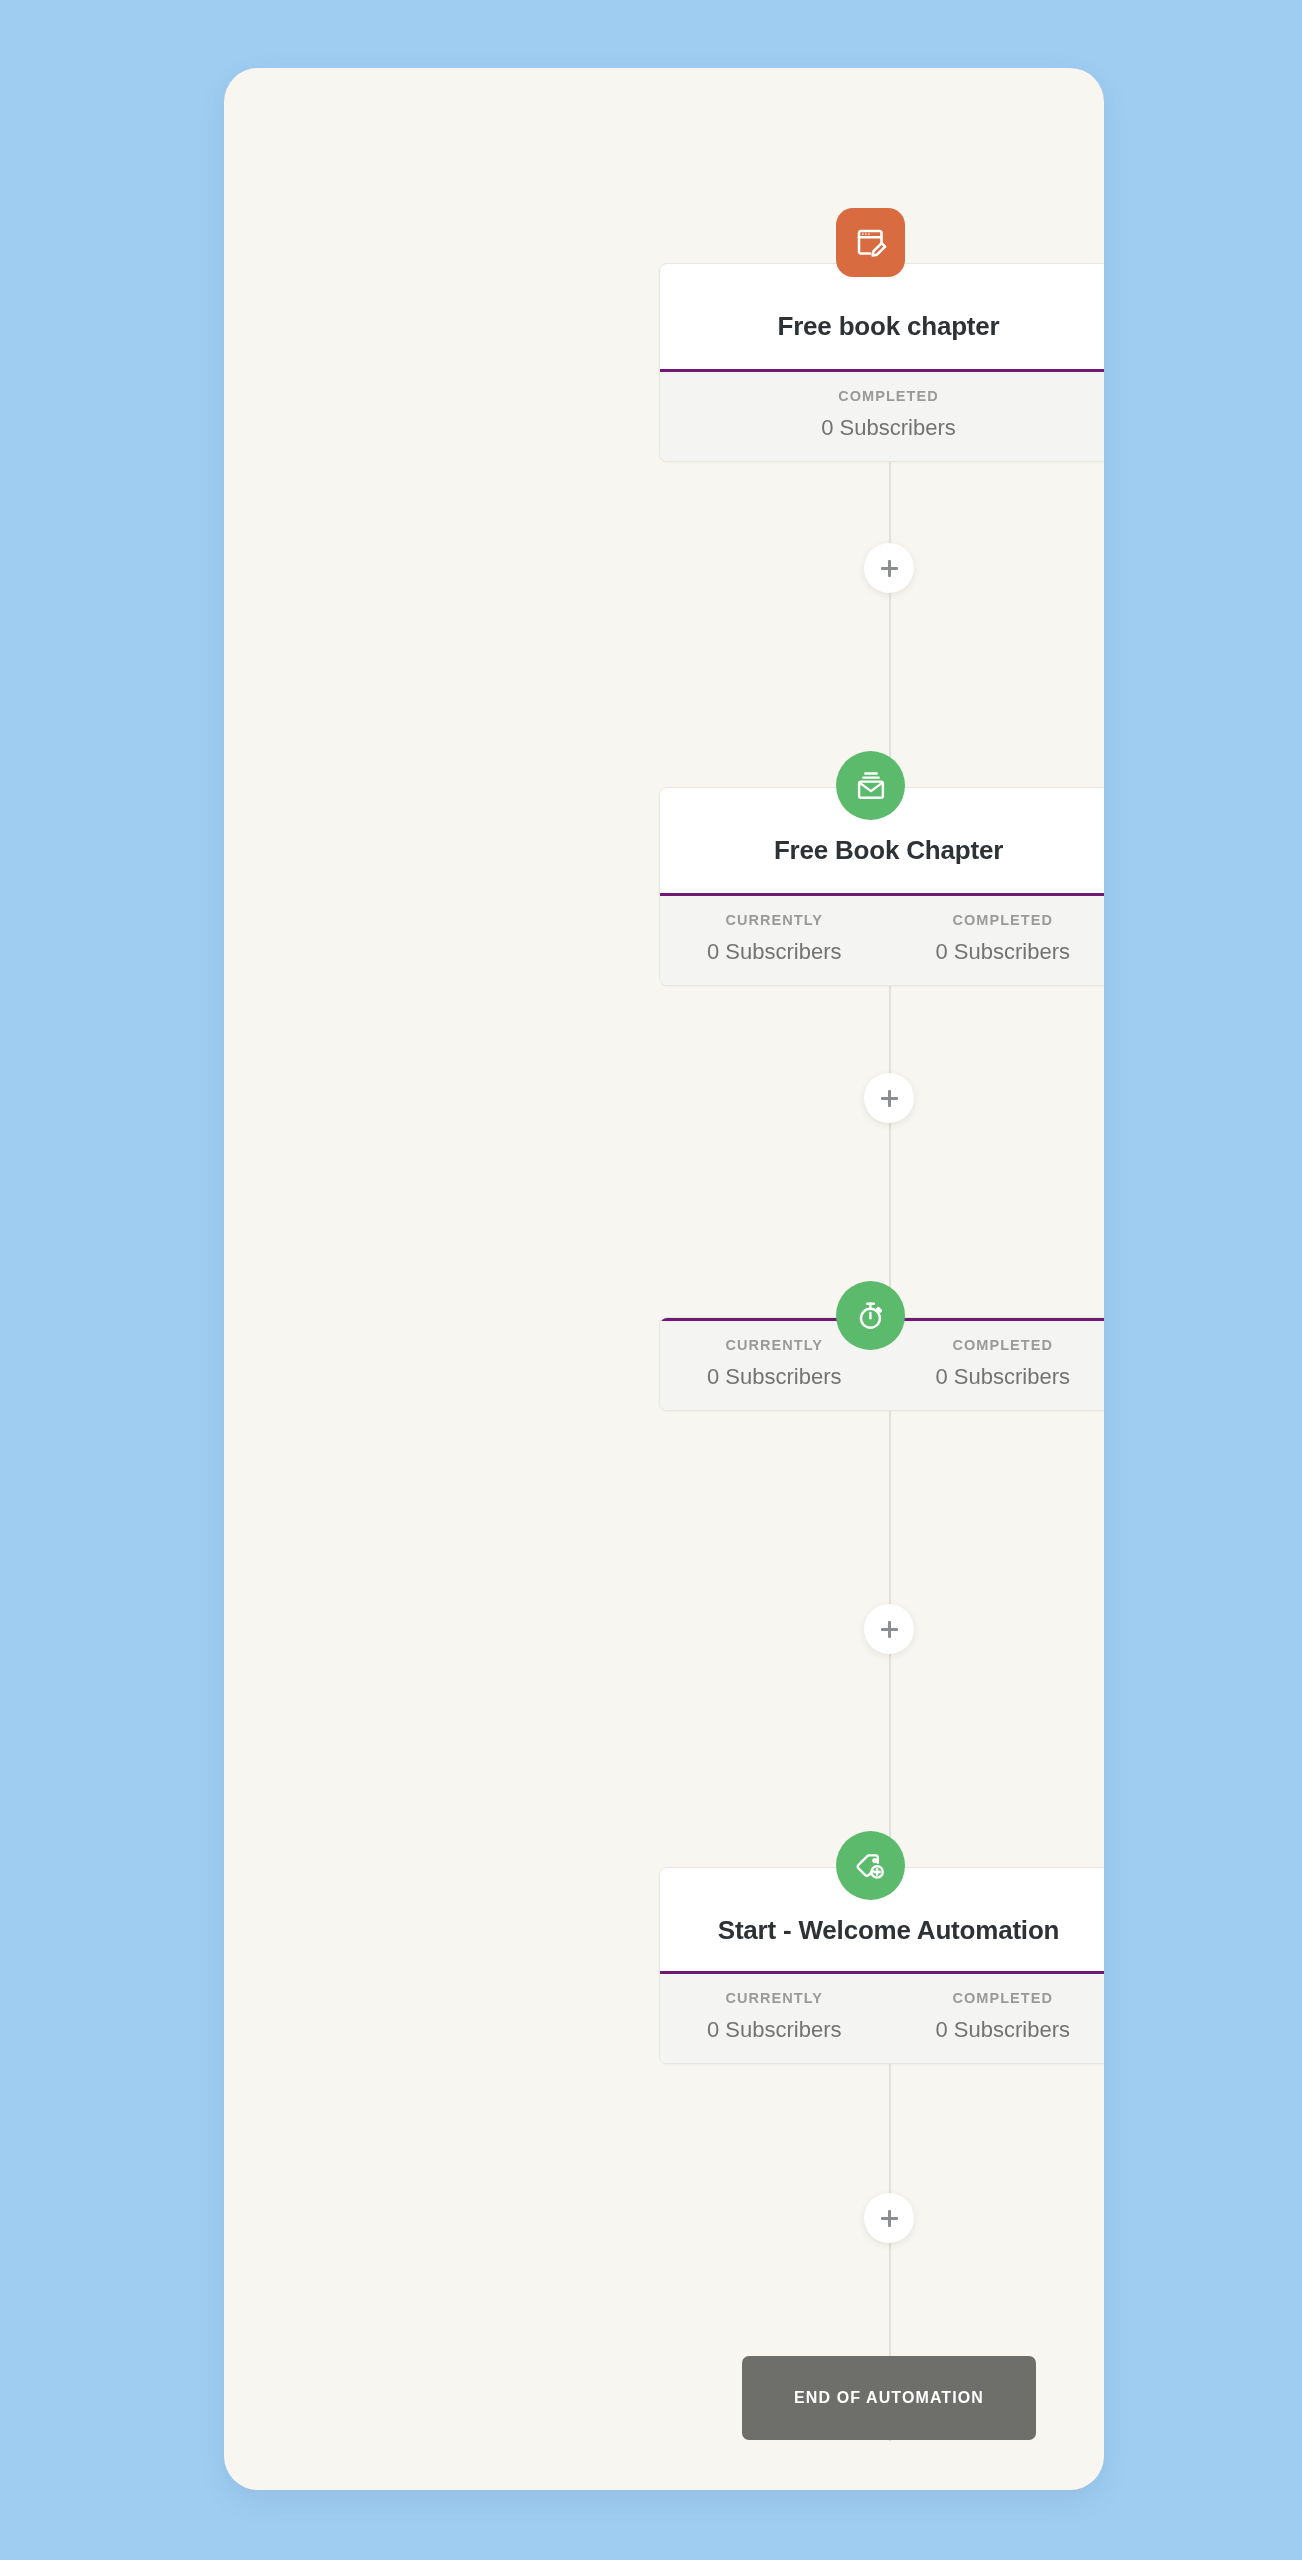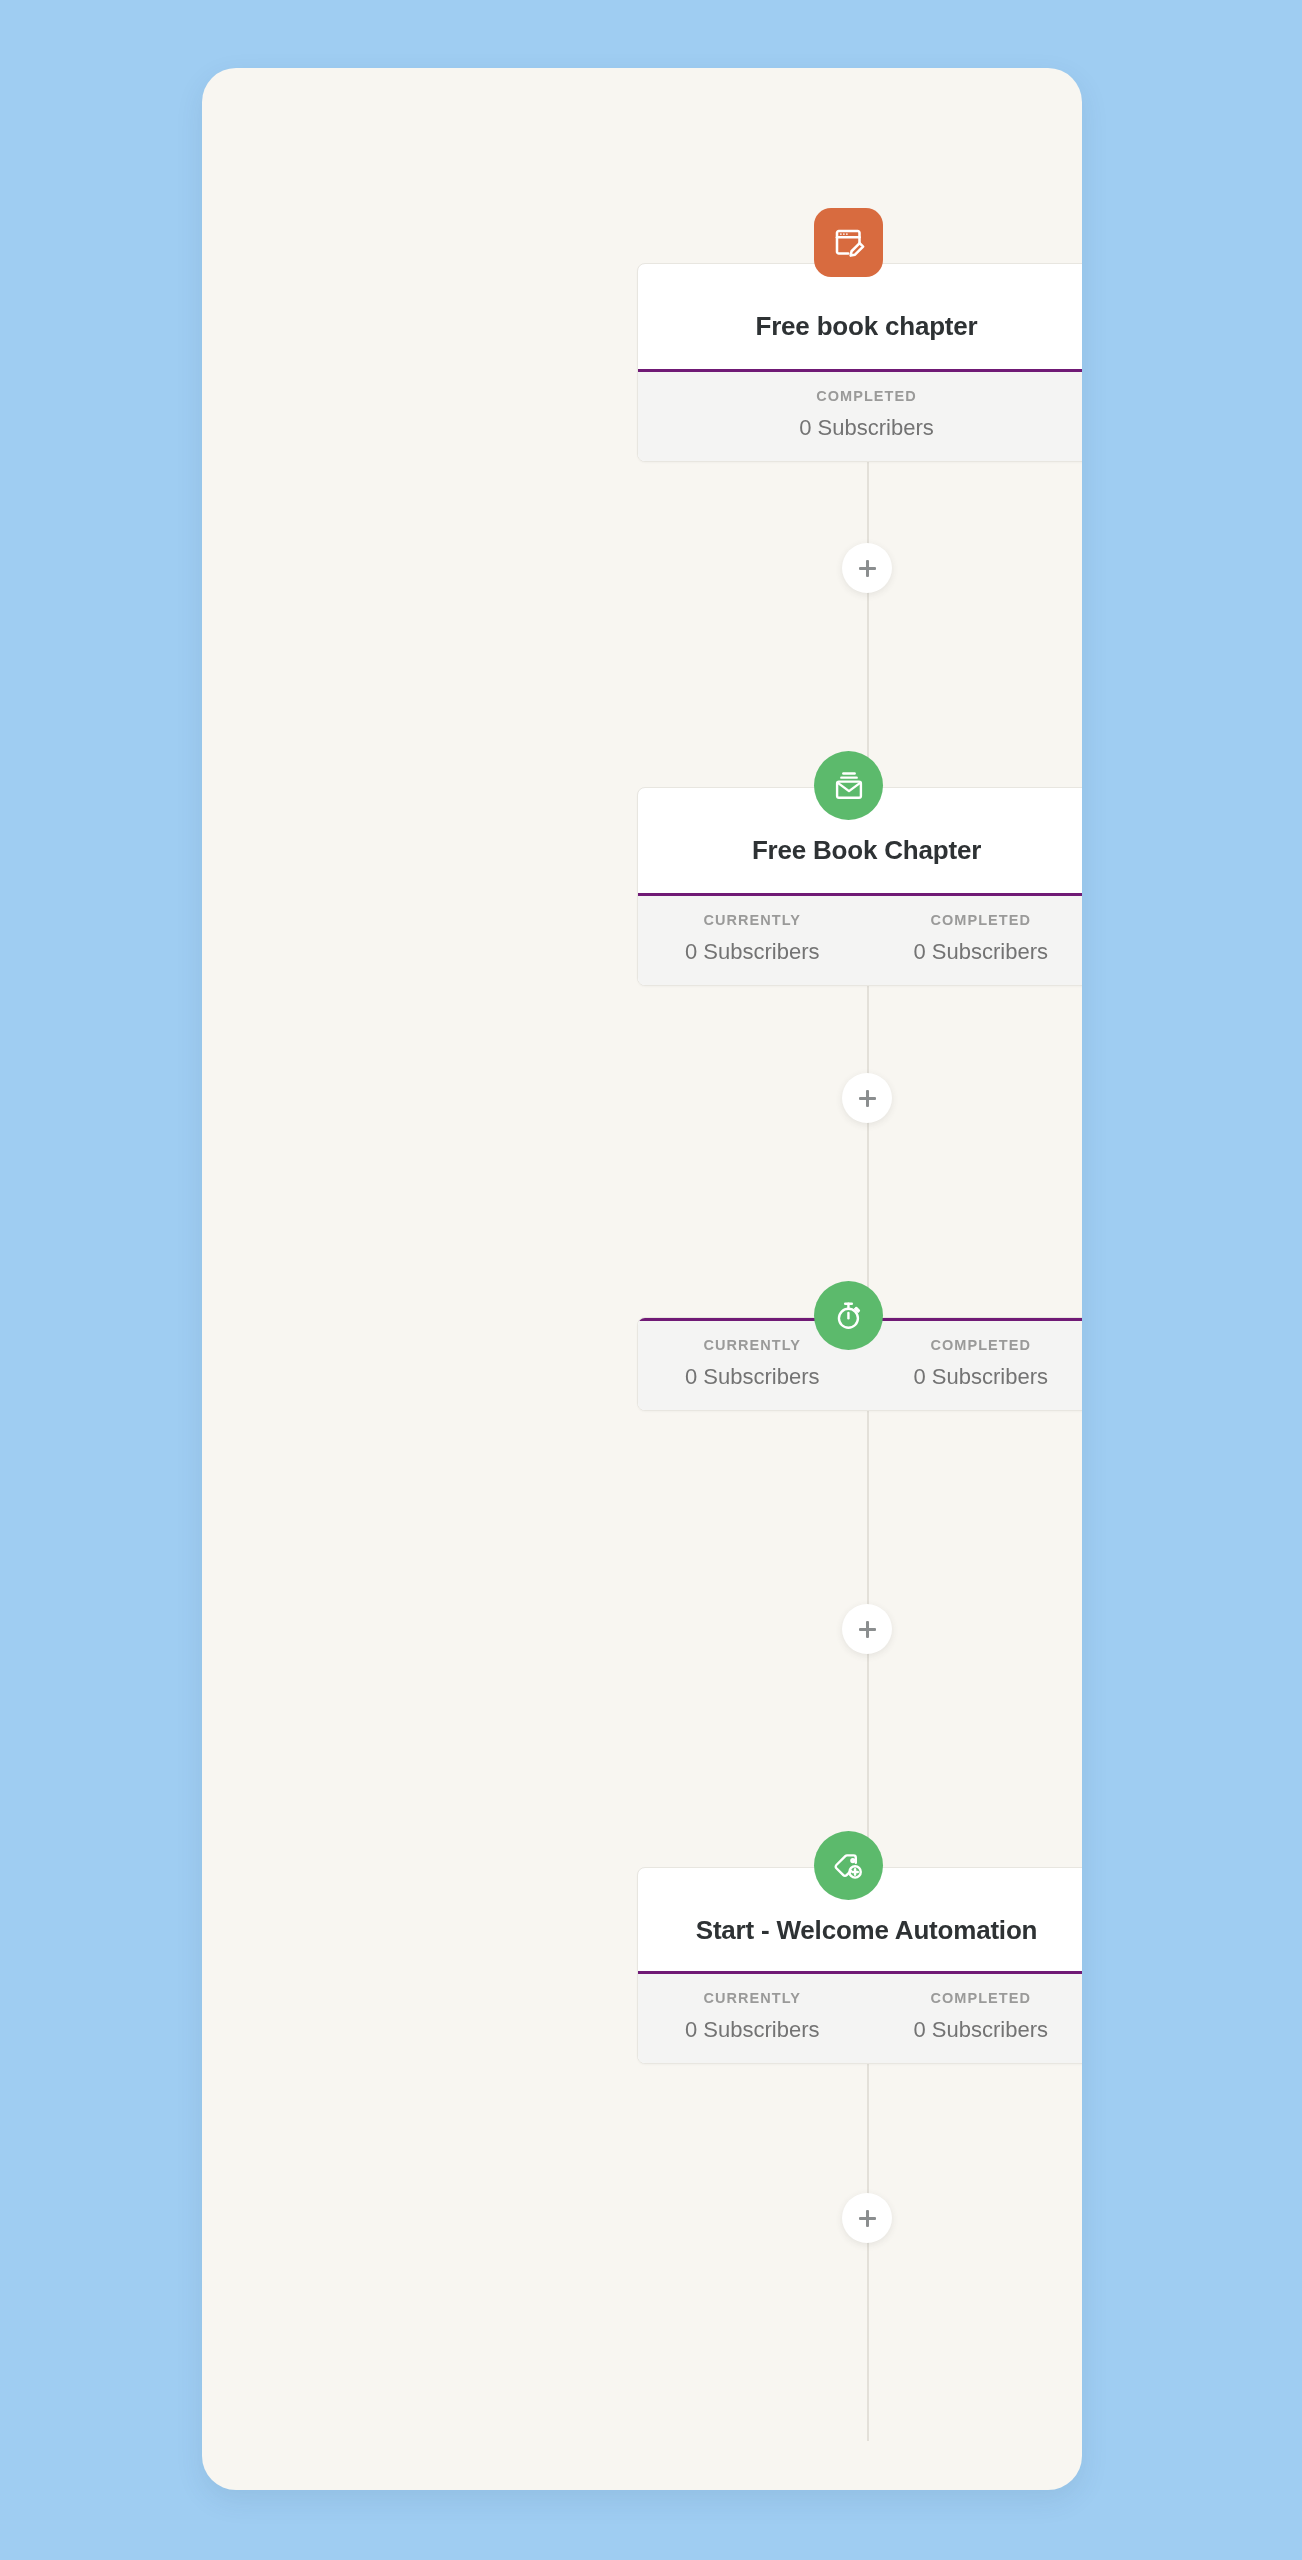--- a/index.html
+++ b/index.html
@@ -13,21 +13,21 @@
   }
   .stage {
     position: relative;
     width: 1302px;
     height: 2560px;
     background: #9fcdf2;
     overflow: hidden;
   }
   .panel {
     position: absolute;
-    left: 202px;
+    left: 224px;
     top: 68px;
     width: 880px;
     height: 2422px;
     background: #f8f6f1;
     border-radius: 34px;
     box-shadow: 0 10px 28px rgba(40,70,100,0.10);
     overflow: hidden;
   }
 
   
@@ -251,15 +251,16 @@
           <div class="stat-label">COMPLETED</div>
           <div class="stat-value">0 Subscribers</div>
         </div>
       </div>
     </div>
 
     <div class="plus" style="left:640px; top:2125px;">
       <span></span>
     </div>
 
+    <button class="end-btn">END OF AUTOMATION</button>
 
   </div>
 </div>
 
 </body></html>

